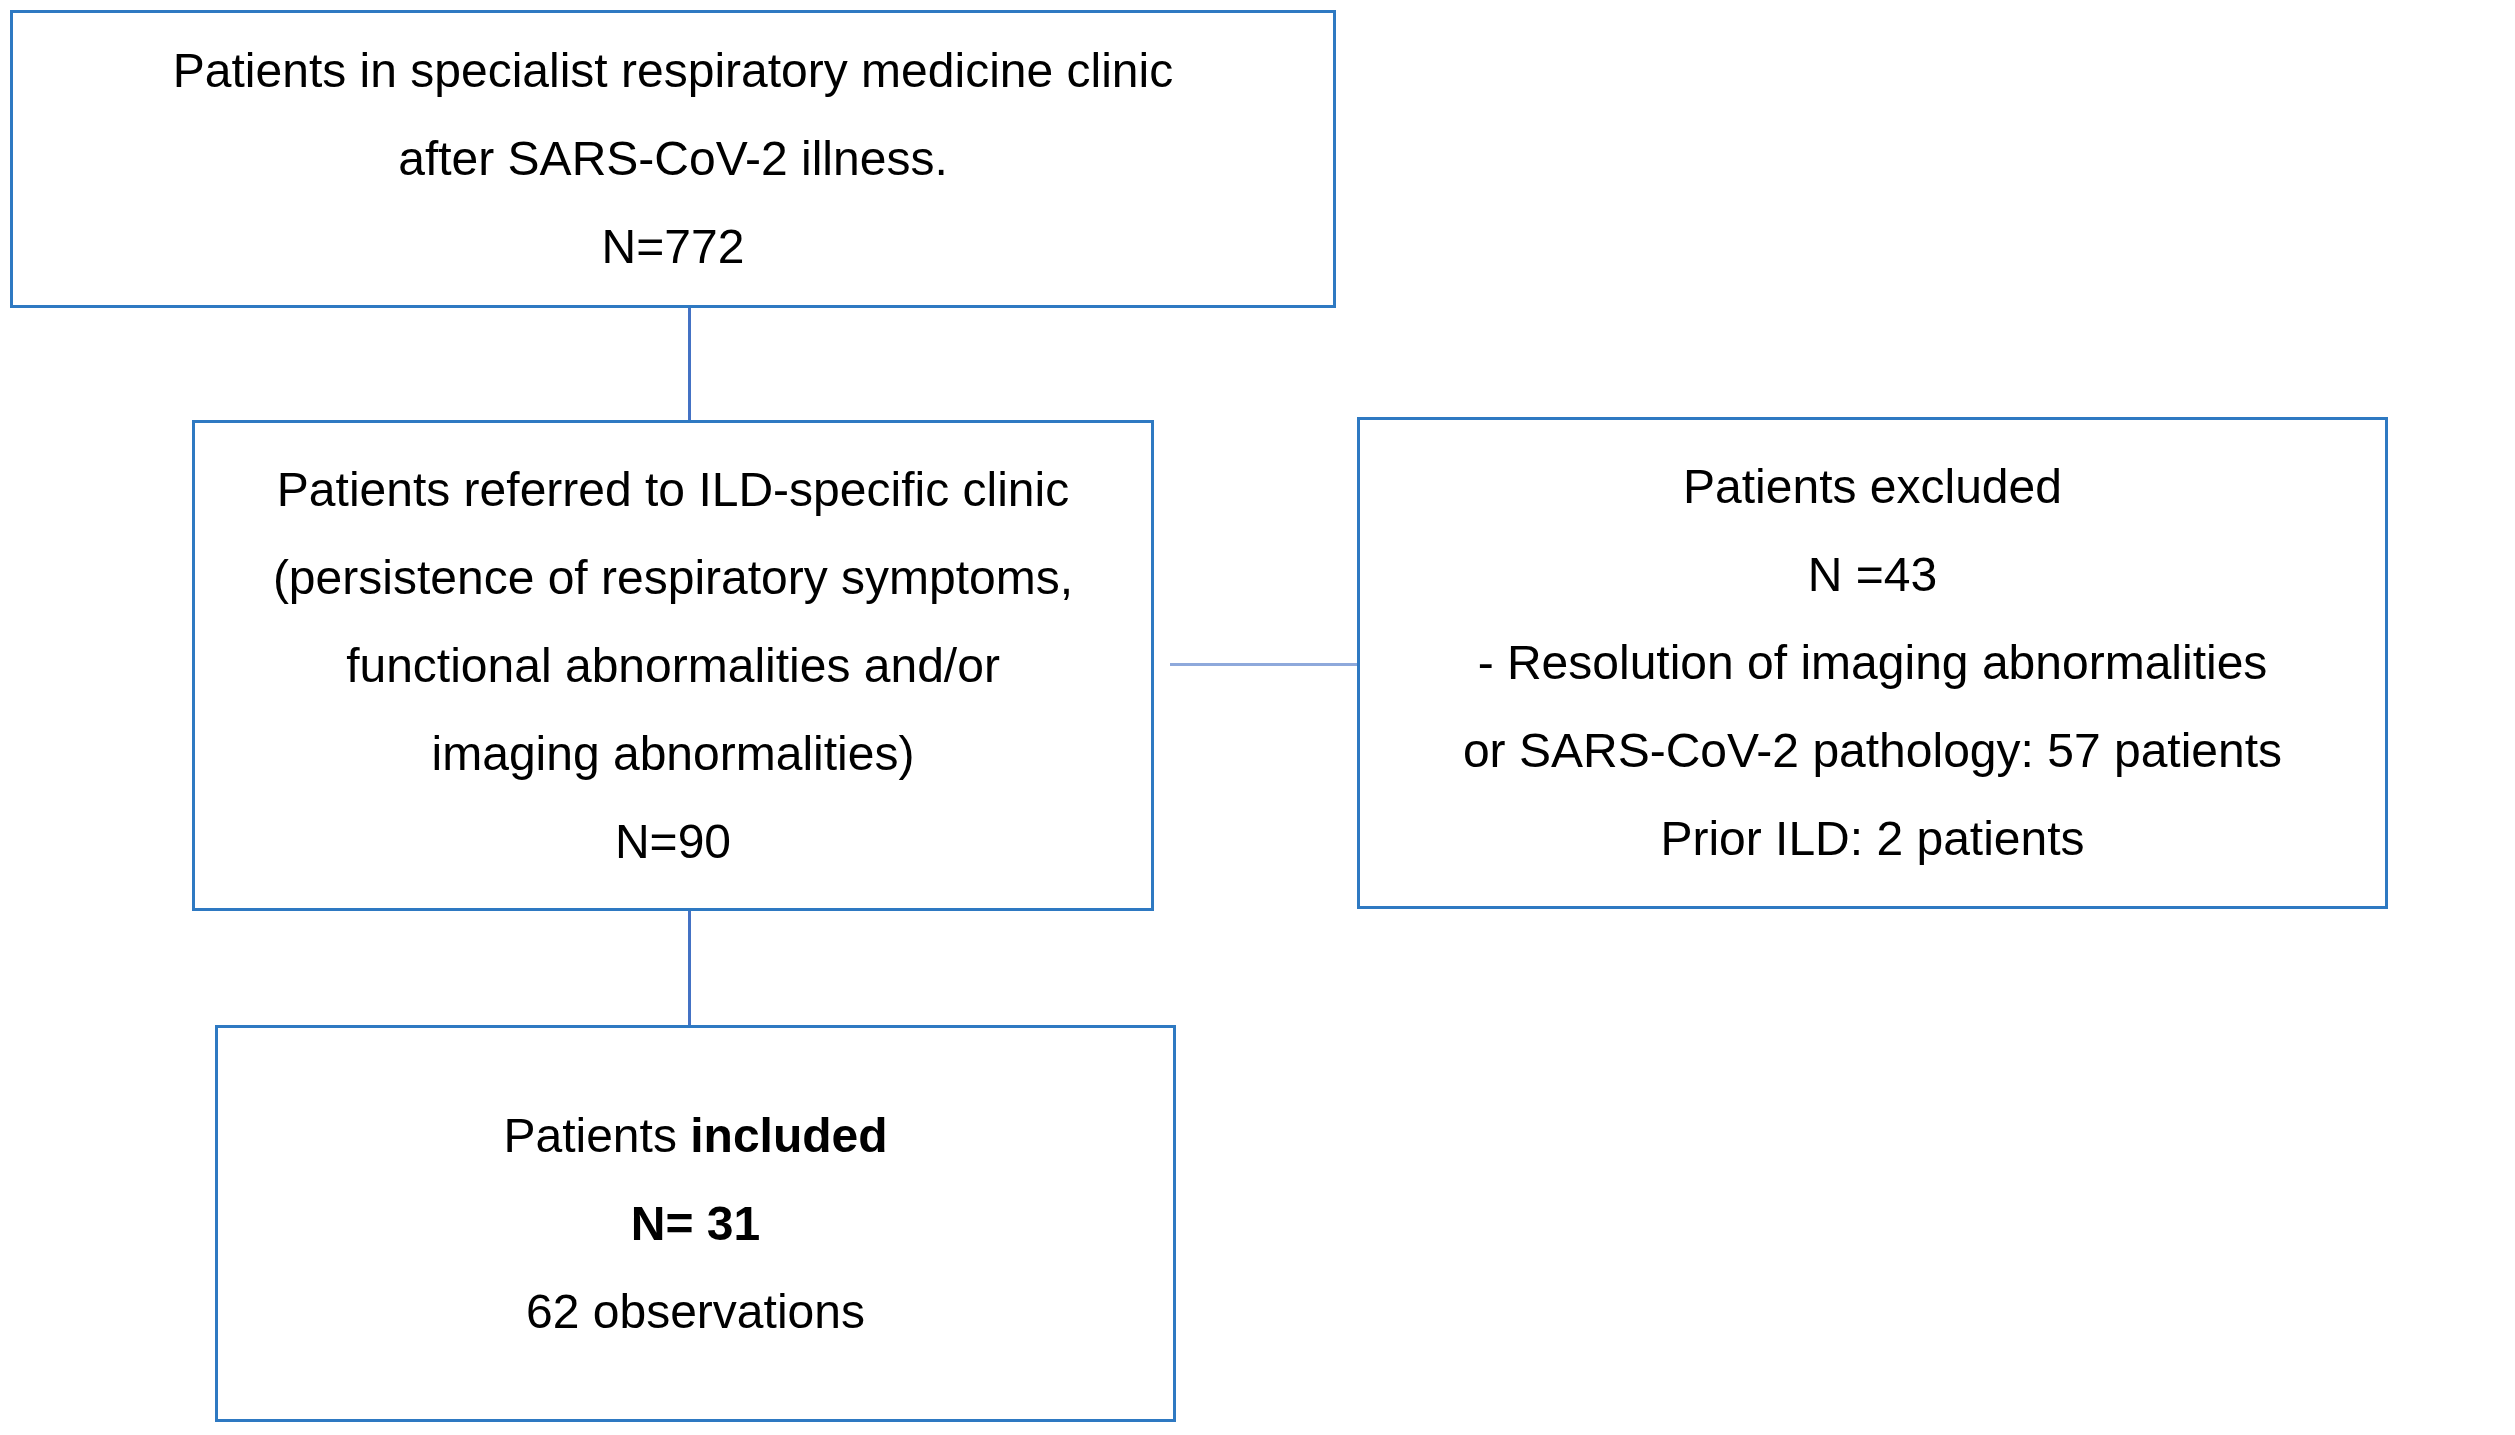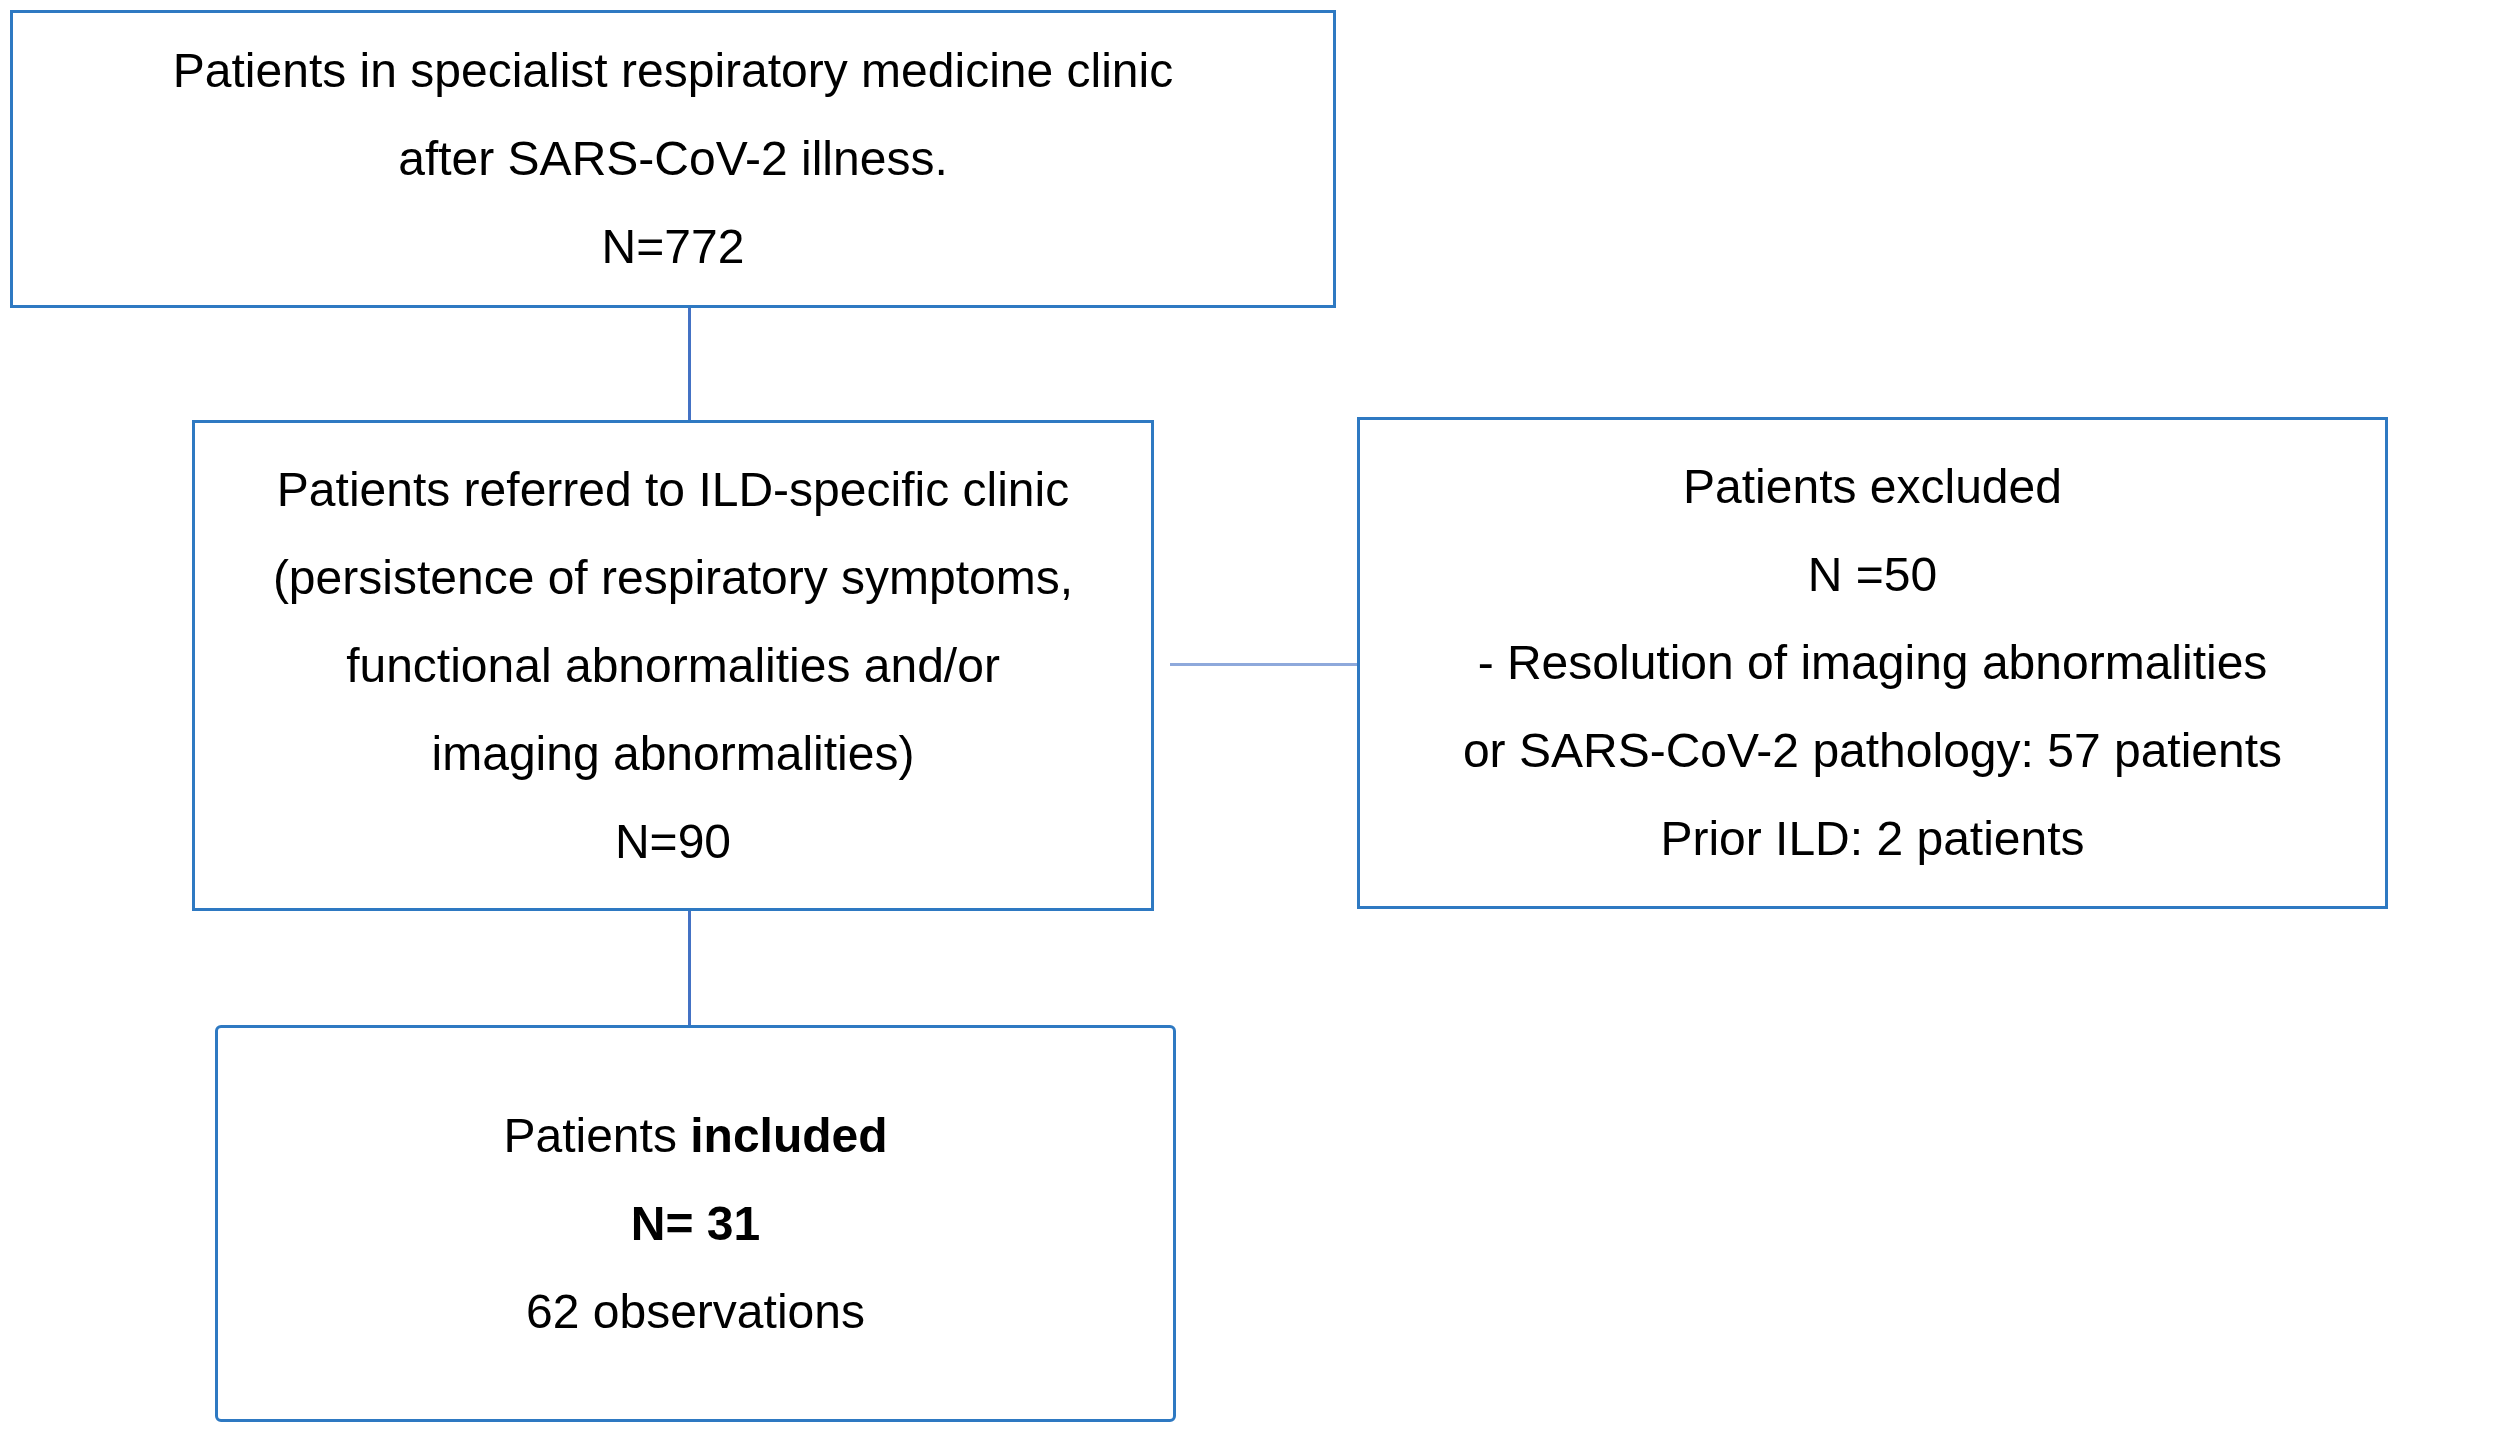--- a/index.html
+++ b/index.html
@@ -58,29 +58,29 @@
     <div class="line">(persistence of respiratory symptoms,</div>
     <div class="line">functional abnormalities and/or</div>
     <div class="line">imaging abnormalities)</div>
     <div class="line">N=90</div>
   </div>
 
   <div class="connector h" style="left:1170px; top:663px; width:187px; height:3px;"></div>
 
   <div class="box" style="left:1357px; top:417px; width:1031px; height:492px;">
     <div class="line">Patients excluded</div>
-    <div class="line">N =50</div>
+    <div class="line">N =43</div>
     <div class="line">- Resolution of imaging abnormalities</div>
     <div class="line">or SARS-CoV-2 pathology: 57 patients</div>
     <div class="line">Prior ILD: 2 patients</div>
   </div>
 
   <div class="connector v" style="left:688px; top:911px; width:3px; height:114px;"></div>
 
-  <div class="box" style="left:215px; top:1025px; width:961px; height:397px;border-radius:6px;">
+  <div class="box" style="left:215px; top:1025px; width:961px; height:397px;">
     <div class="line">
       <span>Patients </span><span class="bold">included</span>
     </div>
     <div class="line bold">N= 31</div>
     <div class="line">62 observations</div>
   </div>
 
 </div>
 
 </body></html>

